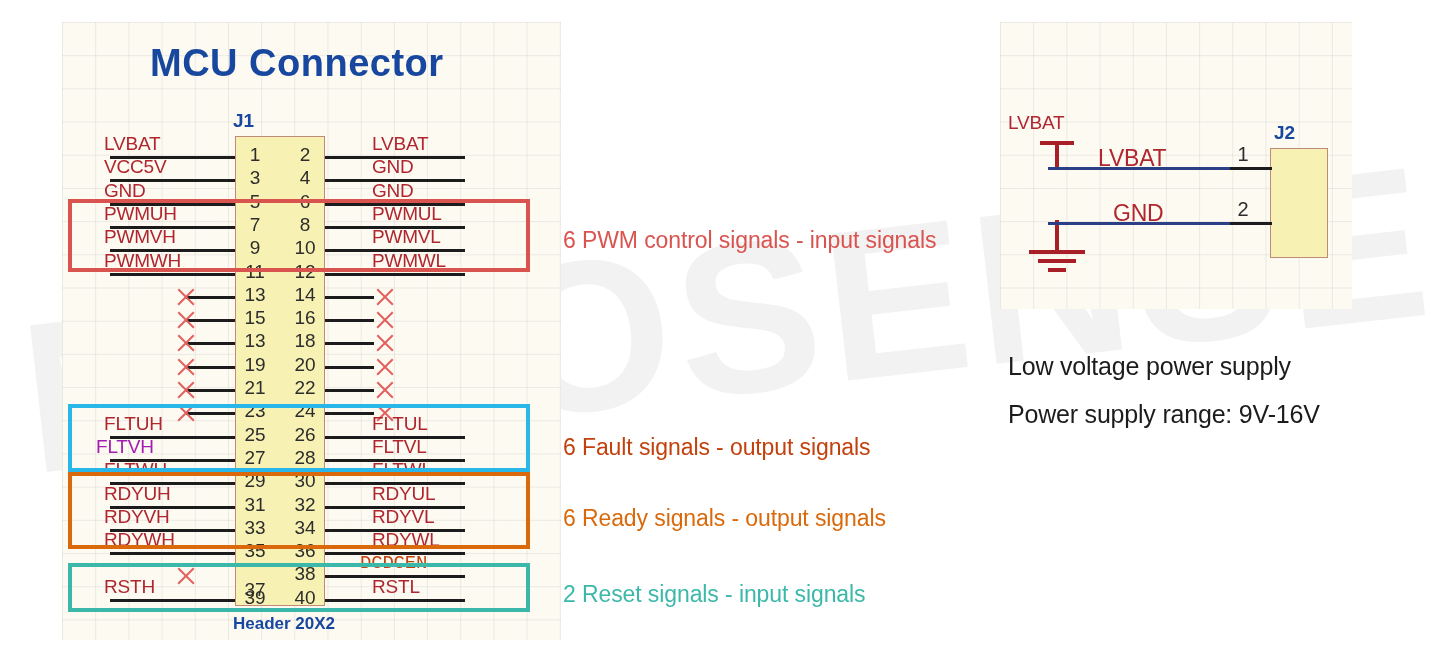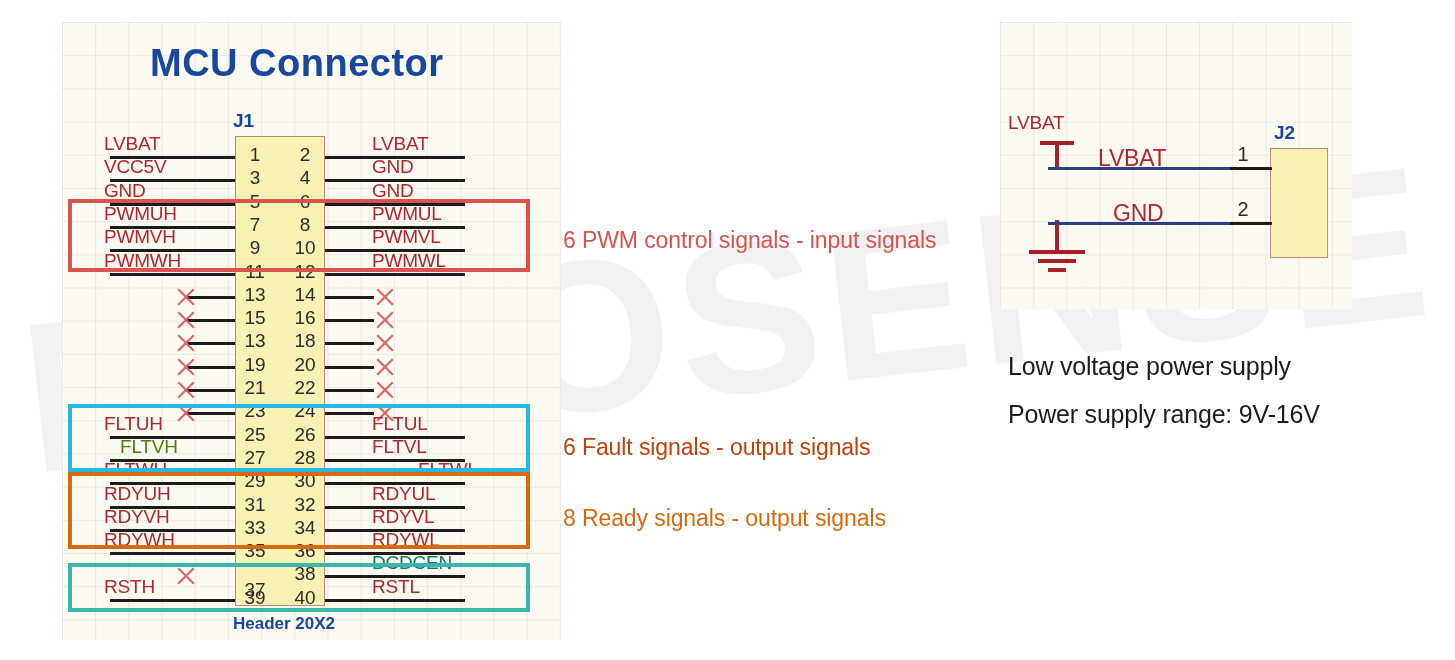--- a/index.html
+++ b/index.html
@@ -156,28 +156,28 @@
       <div class="t pinnum" style="left: 240px; top: 423.6px;">25</div>
       <div class="t pinnum" style="left: 290px; top: 423.6px;">26</div>
       <div class="wire" style="left: 110px; top: 435.6px; width: 125px; background: rgb(28, 28, 28);"></div>
       <div class="wire" style="left: 325px; top: 435.6px; width: 140px; background: rgb(28, 28, 28);"></div>
       <div class="t net" style="left: 104px; top: 412.6px; color: rgb(176, 38, 46);">FLTUH</div>
       <div class="t net" style="left: 372px; top: 412.6px; color: rgb(176, 38, 46);">FLTUL</div>
       <div class="t pinnum" style="left: 240px; top: 446.9px;">27</div>
       <div class="t pinnum" style="left: 290px; top: 446.9px;">28</div>
       <div class="wire" style="left: 110px; top: 458.9px; width: 125px; background: rgb(28, 28, 28);"></div>
       <div class="wire" style="left: 325px; top: 458.9px; width: 140px; background: rgb(28, 28, 28);"></div>
-      <div class="t net" style="left: 120px; top: 435.9px; color: #4d7c0f;">FLTVH</div>
+      <div class="t net" style="left: 96px; top: 435.9px; color: #a21caf;">FLTVH</div>
       <div class="t net" style="left: 372px; top: 435.9px; color: rgb(176, 38, 46);">FLTVL</div>
       <div class="t pinnum" style="left: 240px; top: 470.2px;">29</div>
       <div class="t pinnum" style="left: 290px; top: 470.2px;">30</div>
       <div class="wire" style="left: 110px; top: 482.2px; width: 125px; background: rgb(28, 28, 28);"></div>
       <div class="wire" style="left: 325px; top: 482.2px; width: 140px; background: rgb(28, 28, 28);"></div>
       <div class="t net" style="left: 104px; top: 459.2px; color: rgb(176, 38, 46);">FLTWH</div>
-      <div class="t net" style="left: 372px; top: 459.2px; color: rgb(176, 38, 46); margin-left: 46px;">FLTWL</div>
+      <div class="t net" style="left: 372px; top: 459.2px; color: rgb(176, 38, 46);">FLTWL</div>
       <div class="t pinnum" style="left: 240px; top: 493.5px;">31</div>
       <div class="t pinnum" style="left: 290px; top: 493.5px;">32</div>
       <div class="wire" style="left: 110px; top: 505.5px; width: 125px; background: rgb(28, 28, 28);"></div>
       <div class="wire" style="left: 325px; top: 505.5px; width: 140px; background: rgb(28, 28, 28);"></div>
       <div class="t net" style="left: 104px; top: 482.5px; color: rgb(176, 38, 46);">RDYUH</div>
       <div class="t net" style="left: 372px; top: 482.5px; color: rgb(176, 38, 46);">RDYUL</div>
       <div class="t pinnum" style="left: 240px; top: 516.8px;">33</div>
       <div class="t pinnum" style="left: 290px; top: 516.8px;">34</div>
       <div class="wire" style="left: 110px; top: 528.8px; width: 125px; background: rgb(28, 28, 28);"></div>
       <div class="wire" style="left: 325px; top: 528.8px; width: 140px; background: rgb(28, 28, 28);"></div>
@@ -186,39 +186,40 @@
       <div class="t pinnum" style="left: 240px; top: 540.1px;">35</div>
       <div class="t pinnum" style="left: 290px; top: 540.1px;">36</div>
       <div class="wire" style="left: 110px; top: 552.1px; width: 125px; background: rgb(28, 28, 28);"></div>
       <div class="wire" style="left: 325px; top: 552.1px; width: 140px; background: rgb(28, 28, 28);"></div>
       <div class="t net" style="left: 104px; top: 529.1px; color: rgb(176, 38, 46);">RDYWH</div>
       <div class="t net" style="left: 372px; top: 529.1px; color: rgb(176, 38, 46);">RDYWL</div>
       <div class="t pinnum" style="left: 240px; top: 563.4px; margin-top: 16px;">37</div>
       <div class="t pinnum" style="left: 290px; top: 563.4px;">38</div>
       <div class="wire" style="left: 325px; top: 575.4px; width: 140px; background: rgb(28, 28, 28);"></div>
       <div class="xmark" style="left: 175px; top: 565.4px;"></div>
-      <div class="t net" style="left: 372px; top: 552.4px; color: #0f766e;">DCDCEN</div>
+      <div class="t net" style="left: 360px; top: 552.4px; color: #c2410c; font-family: Liberation Mono, monospace;">DCDCEN</div>
       <div class="t pinnum" style="left: 240px; top: 586.7px;">39</div>
       <div class="t pinnum" style="left: 290px; top: 586.7px;">40</div>
       <div class="wire" style="left: 110px; top: 598.7px; width: 125px; background: rgb(28, 28, 28);"></div>
       <div class="wire" style="left: 325px; top: 598.7px; width: 140px; background: rgb(28, 28, 28);"></div>
       <div class="t net" style="left: 104px; top: 575.7px; color: rgb(176, 38, 46);">RSTH</div>
       <div class="t net" style="left: 372px; top: 575.7px; color: rgb(176, 38, 46);">RSTL</div>
     </div>
 
   <div class="t footprint" style="left: 233px; top: 614px; color: rgb(23, 71, 158);">Header 20X2</div>
 
   <div class="hl" id="hl-pwm" style="left: 68px; top: 199px; width: 462px; height: 73px; border-color: rgb(217, 83, 79);"></div>
   <div class="hl" id="hl-fault" style="left: 68px; top: 404px; width: 462px; height: 68px; border-color: rgb(41, 182, 232);"></div>
   <div class="hl" id="hl-ready" style="left: 68px; top: 472px; width: 462px; height: 77px; border-color: rgb(217, 105, 11);"></div>
   <div class="hl" id="hl-reset" style="left: 68px; top: 563px; width: 462px; height: 49px; border-color: rgb(60, 184, 170);"></div>
 
   <div class="anno" id="anno-pwm" style="left: 563px; top: 227px; color: rgb(217, 83, 79);">6 PWM control signals - input signals</div>
   <div class="anno" id="anno-fault" style="left: 563px; top: 434px; color: #c2410c;">6 Fault signals - output signals</div>
-  <div class="anno" id="anno-ready" style="left: 563px; top: 505px; color: rgb(217, 105, 11);">8 Ready signals - output signals</div>
+  <div class="anno" id="anno-ready" style="left: 563px; top: 505px; color: rgb(217, 105, 11);">6 Ready signals - output signals</div>
+  <div class="anno" id="anno-reset" style="left: 563px; top: 581px; color: rgb(60, 184, 170);">2 Reset signals - input signals</div>
 
   <div class="canvas" id="canvas-power" style="background-color: rgb(253, 250, 242);"></div>
 
 
   <div class="t refdes" style="left: 1274px; top: 122px; color: rgb(23, 71, 158);">J2</div>
 
   <div class="body" id="j2-body" style="left: 1270px; top: 148px; width: 58px; height: 110px; background: rgb(247, 242, 180); border-color: rgb(193, 138, 120);"></div>
 
   <div class="t net" style="left: 1008px; top: 112px; color: rgb(176, 38, 46);">LVBAT</div>
   <div class="sym" style="left:1040px;top:141px;width:34px;height:4px;"></div>

